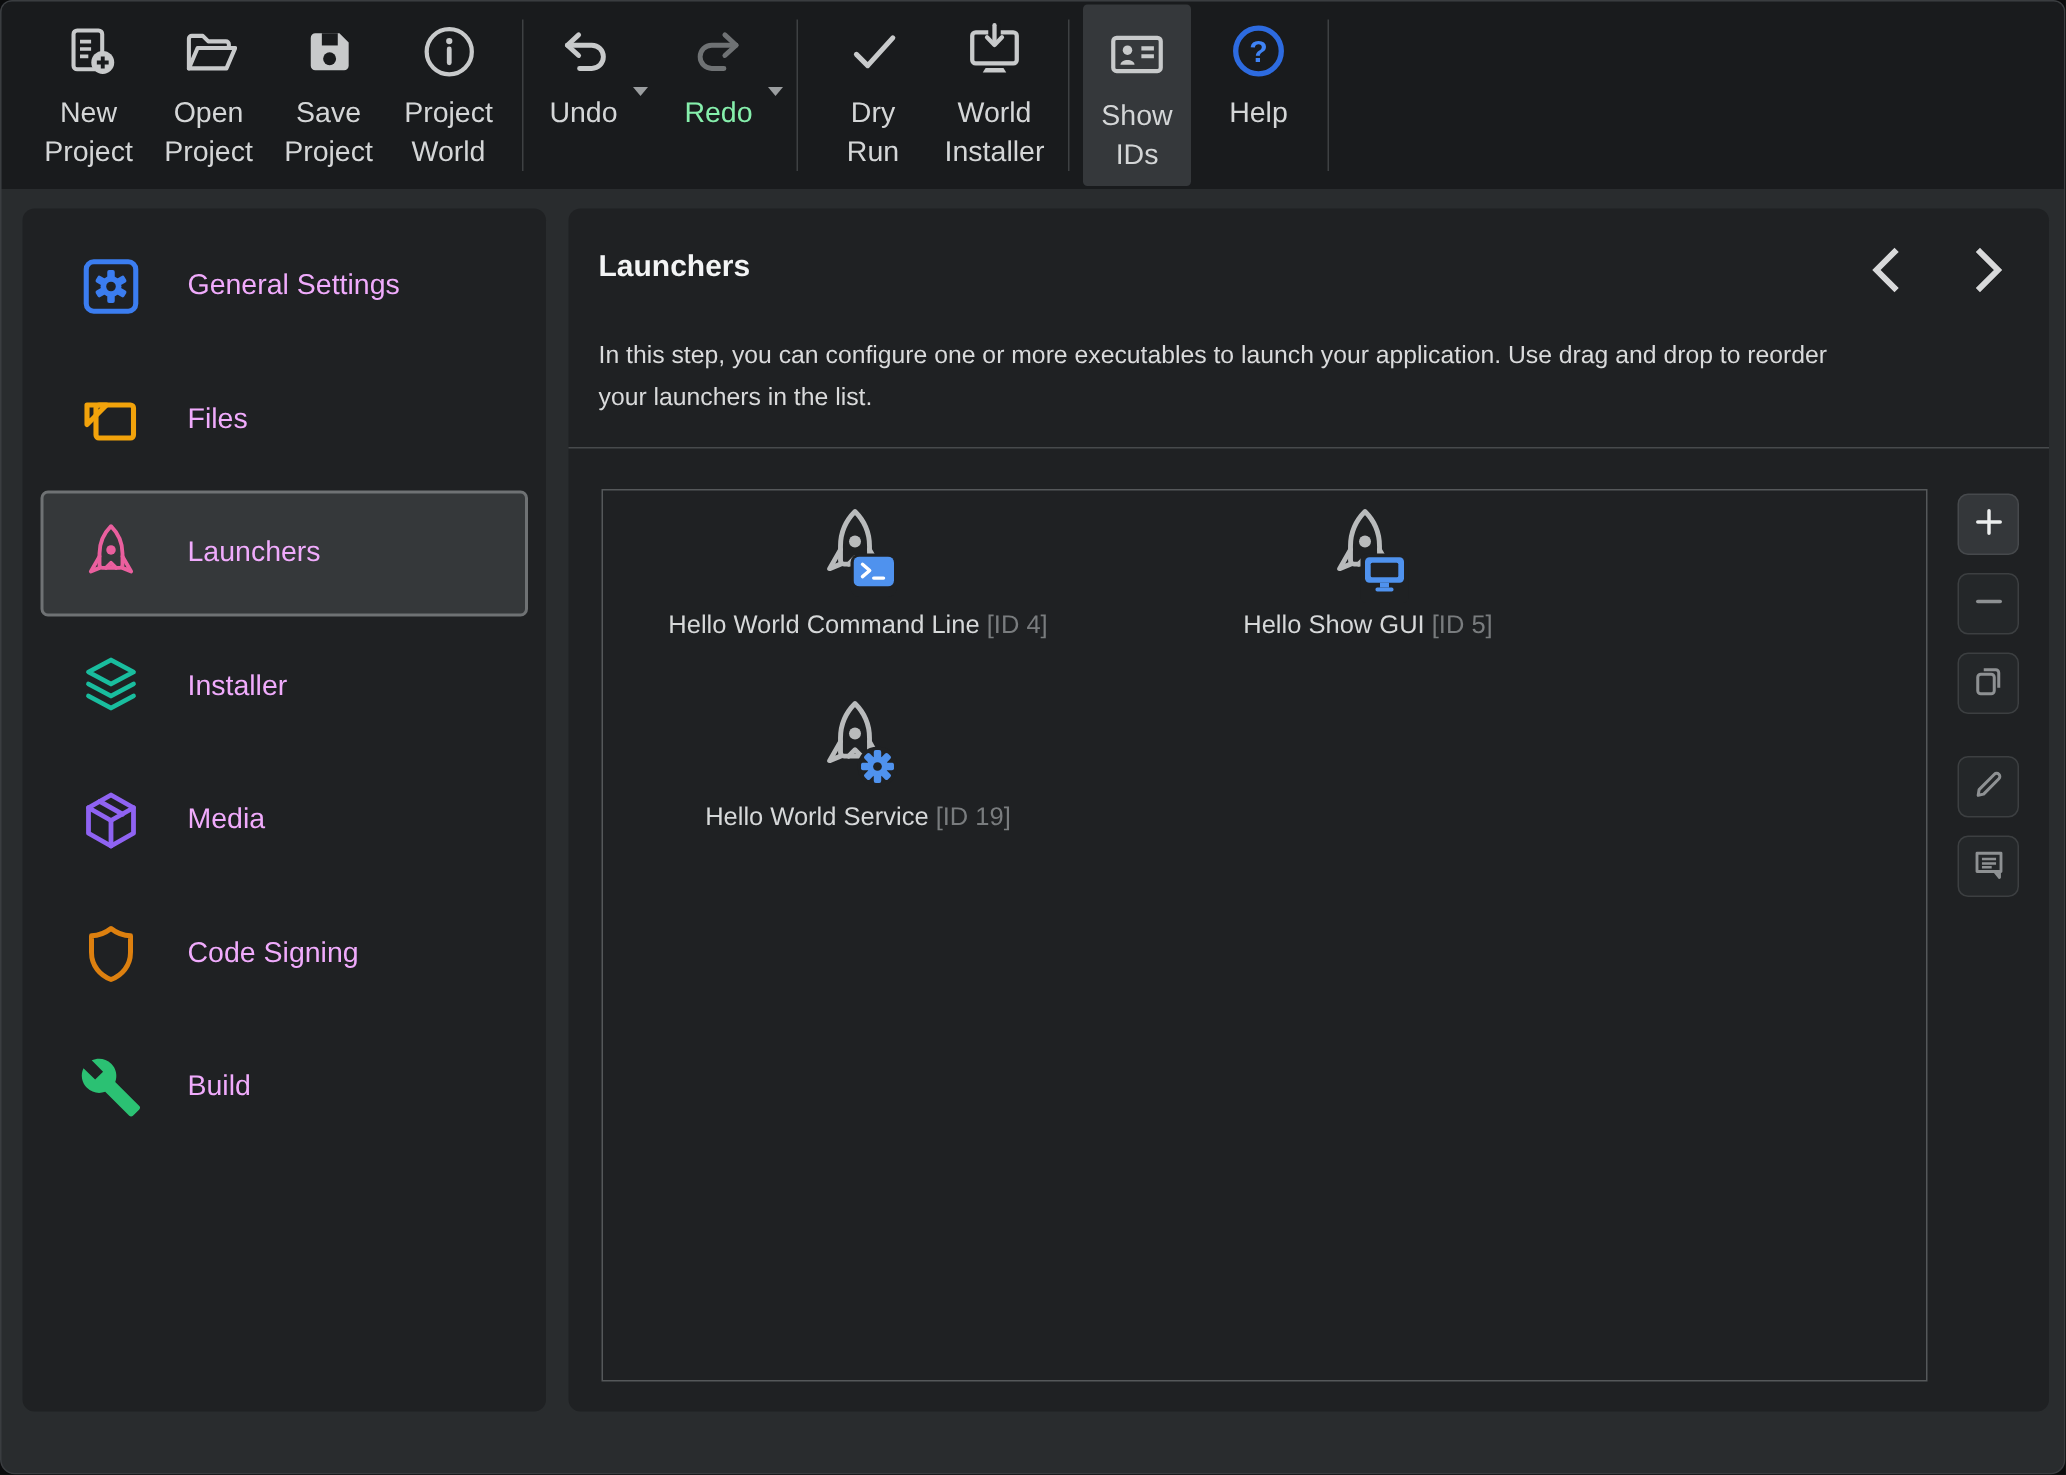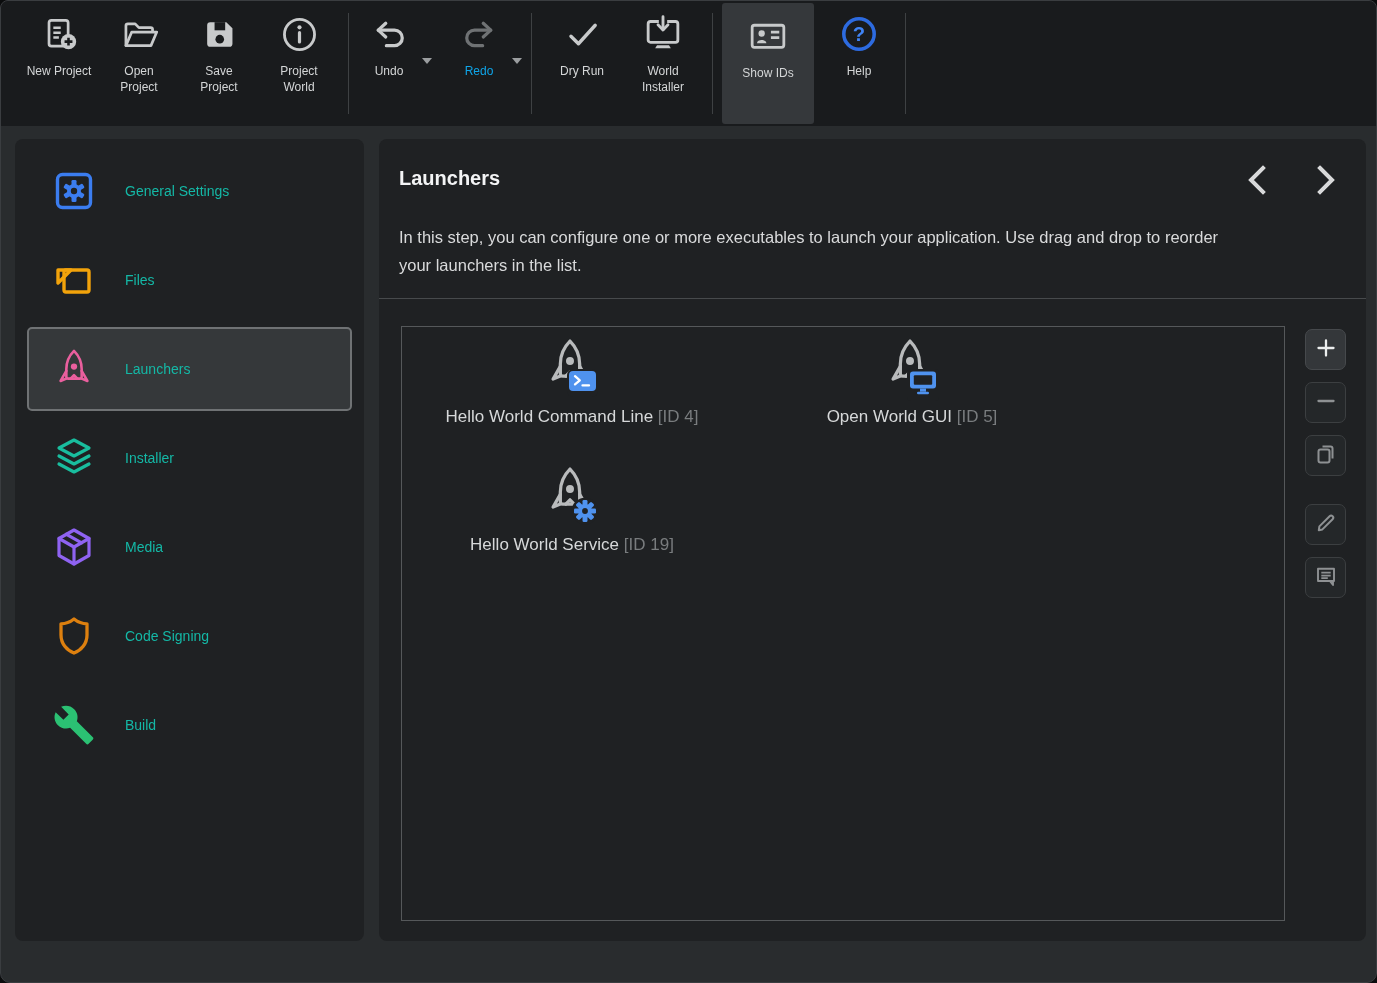--- a/index.html
+++ b/index.html
@@ -4,36 +4,36 @@
 <style>
   html,body{margin:0;padding:0;background:#0b0c0d;}
   *{box-sizing:border-box;font-family:"Liberation Sans","DejaVu Sans",sans-serif;}
   .window{position:relative;width:1377px;height:983px;background:#292c2e;border:1px solid #3a3d40;
     border-radius:8px 8px 10px 10px;overflow:hidden;}
   
   .toolbar{position:absolute;left:0;top:0;right:0;height:125px;background:#191b1d;
     display:flex;align-items:stretch;padding-left:18px;}
   .tb-btn{display:flex;flex-direction:column;align-items:center;padding-top:13px;gap:9px;
     background:transparent;border:none;cursor:pointer;color:#d4d6d7;}
-  .tb-label{font-size:12px;line-height:1.35;text-align:center;color:#d4d6d7;white-space:pre-line;}
+  .tb-label{font-size:19px;line-height:1.35;text-align:center;color:#d4d6d7;white-space:pre-line;}
   .tb-ic{height:40px;display:flex;align-items:center;justify-content:center;}
   .tb-btn.active{background:#35383b;border-radius:3px;margin-top:2px;margin-bottom:2px;}
-  .tb-btn.disabled .tb-label{color:#0ea5e9;}
+  .tb-btn.disabled .tb-label{color:#86efac;}
   .tb-btn.disabled svg *{stroke:#6f7274;}
   .tb-sep{width:1px;background:#3e4143;margin:12px 9px;}
   .tb-group{display:flex;align-items:flex-start;}
   .tb-caret{width:0;height:0;border-left:5px solid transparent;border-right:5px solid transparent;
     border-top:6px solid #9b9ea0;margin-top:57px;margin-left:2px;cursor:pointer;}
   
   .panel{position:absolute;background:#1f2123;border-radius:8px;}
   .sidebar{left:14px;top:138px;width:349px;height:802px;padding-top:5px;}
   .side-item{height:84px;margin:5px 12px;border-radius:5px;border:2px solid transparent;
     display:flex;align-items:center;padding-left:22px;gap:28px;cursor:pointer;}
   .side-item.selected{background:#35383a;border-color:#6f7274;}
-  .side-label{font-size:14px;color:#14b8a6;}
+  .side-label{font-size:19px;color:#f0abfc;}
   .side-ic{width:46px;height:46px;display:flex;align-items:center;justify-content:center;}
   
   .main{left:378px;top:138px;width:987px;height:802px;}
   .main-title{position:absolute;left:20px;top:28px;font-size:20px;font-weight:700;color:#f3f4f5;}
   .main-desc{position:absolute;left:20px;top:84px;width:830px;font-size:16.5px;line-height:28px;color:#d9dadb;}
   .nav-btn{position:absolute;top:22px;width:40px;height:40px;background:transparent;border:none;cursor:pointer;
     display:flex;align-items:center;justify-content:center;}
   .nav-prev{left:858px;}
   .nav-next{left:927px;}
   .main-sep{position:absolute;left:0;right:0;top:159px;height:1px;background:#474a4c;}
@@ -194,21 +194,21 @@
             <path d="M16 1.5 V12.2"></path>
               <path d="M11.8 8.3 L16 12.6 L20.2 8.3"></path>
             </g>
           </svg>
       </span>
       <span class="tb-label">World Installer</span>
     </button>
 
     <div class="tb-sep"></div>
 
-    <button class="tb-btn active" style="width:92px">
+    <button class="tb-btn active" style="width:72px">
       <span class="tb-ic">
         <svg width="38" height="38" viewBox="0 0 30 30">
           <rect x="2.5" y="6.5" width="25" height="17.5" rx="1.8" fill="none" stroke="#c8cacb" stroke-width="2.2"></rect>
           <circle cx="10" cy="13" r="2.5" fill="#c8cacb"></circle>
           <path d="M6.3 20.7 C6.3 17.3 13.7 17.3 13.7 20.7 Z" fill="#c8cacb"></path>
           <path d="M17.3 12 h6.6 M17.3 16.2 h6.6" stroke="#c8cacb" stroke-width="2.2"></path>
           </svg>
       </span>
       <span class="tb-label">Show IDs</span>
     </button>
@@ -360,21 +360,21 @@
             </svg>
           <span class="badge mon">
             <svg width="28" height="24" viewBox="0 0 28 24">
               <rect x="1" y="0.5" width="26" height="17" rx="3" fill="#4f92ee"></rect>
               <rect x="4.8" y="4.2" width="18.4" height="9.6" rx="1" fill="#1f2123"></rect>
               <path d="M11 17.5 h6 v3.2 h-6 Z" fill="#4f92ee"></path>
               <rect x="8" y="20.7" width="12" height="2.6" rx="1.2" fill="#4f92ee"></rect>
               </svg>
           </span>
         </span>
-        <span class="launcher-label"><span>Open World GUI</span> <span class="launcher-id">[ID 5]</span></span>
+        <span class="launcher-label"><span>Hello Show GUI</span> <span class="launcher-id">[ID 5]</span></span>
       </div>
 
       <div class="launcher">
         <span class="launcher-ic">
           <svg class="rocket" width="58" height="58" viewBox="0 0 48 48" style="color:#b9bbbc">
               <use href="#rocket-sym"></use>
             </svg>
           <span class="badge gear">
             <svg width="28" height="28" viewBox="0 0 26 26">
                 <use href="#gear-badge-sym"></use>

